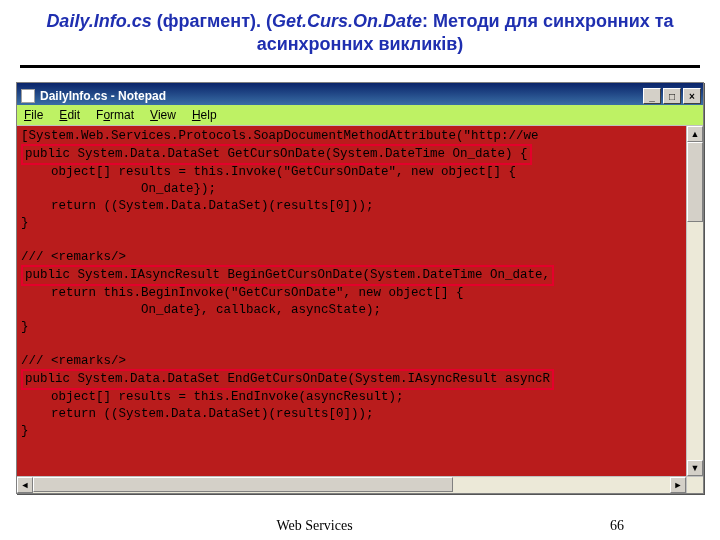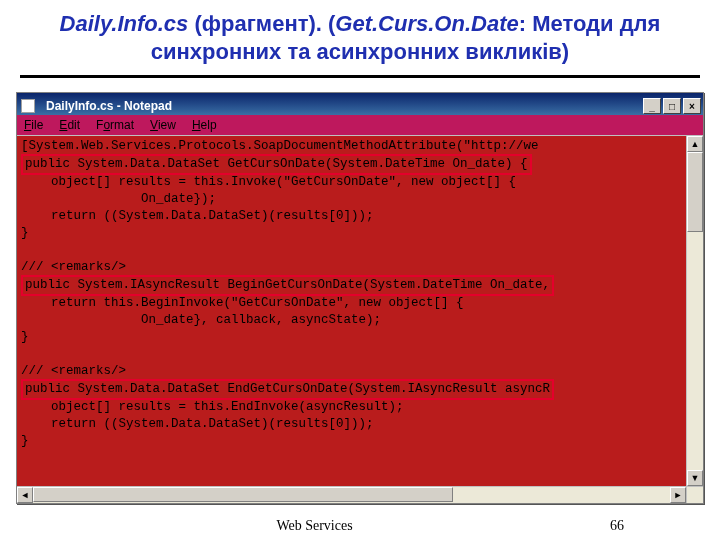--- a/index.html
+++ b/index.html
@@ -9,21 +9,21 @@
     height: 540px;
     background: #fff;
     font-family: Arial, sans-serif;
     position: relative;
     overflow: hidden;
   }
   .slide-title {
     padding: 10px 28px 8px 28px;
     text-align: center;
     color: #1f2fb0;
-    font-size: 22px;
+    font-size: 18px;
     font-weight: bold;
     line-height: 1.25;
   }
   .slide-title .italic { font-style: italic; }
   .rule {
     margin: 2px 20px 14px 20px;
     border: none;
     border-top: 3px solid #000;
   }
   .notepad-window {
@@ -34,21 +34,20 @@
   }
   .titlebar {
     height: 22px;
     background: linear-gradient(#0a246a, #3a6ea5);
     color: #fff;
     display: flex;
     align-items: center;
     padding: 4px 2px 0 4px;
     font-size: 12px;
     font-weight: bold;
-    gap: 6px;
   }
   .titlebar .t-icon {
     width: 14px; height: 14px;
     background: #fff;
     margin-right: 5px;
     display: inline-block;
     border: 1px solid #a0a0a0;
   }
   .titlebar .t-text { flex: 1; font-family: Tahoma, Arial, sans-serif; }
   .win-buttons { display: flex; gap: 0; }
@@ -61,21 +60,21 @@
     margin-left: 2px;
     display: flex;
     align-items: center;
     justify-content: center;
     font-size: 10px;
     font-weight: bold;
     color: #000;
     font-family: Arial, sans-serif;
   }
   .menubar {
-    background: #be185d;
+    background: #bef264;
     padding: 2px 4px;
     font-size: 12px;
     font-family: Tahoma, Arial, sans-serif;
     display: flex;
     gap: 10px;
     border-bottom: 1px solid #c0c0c0;
   }
   .menubar span { cursor: default; padding: 1px 3px; }
   .menubar span u { text-decoration: underline; }
   .editor-wrap {

